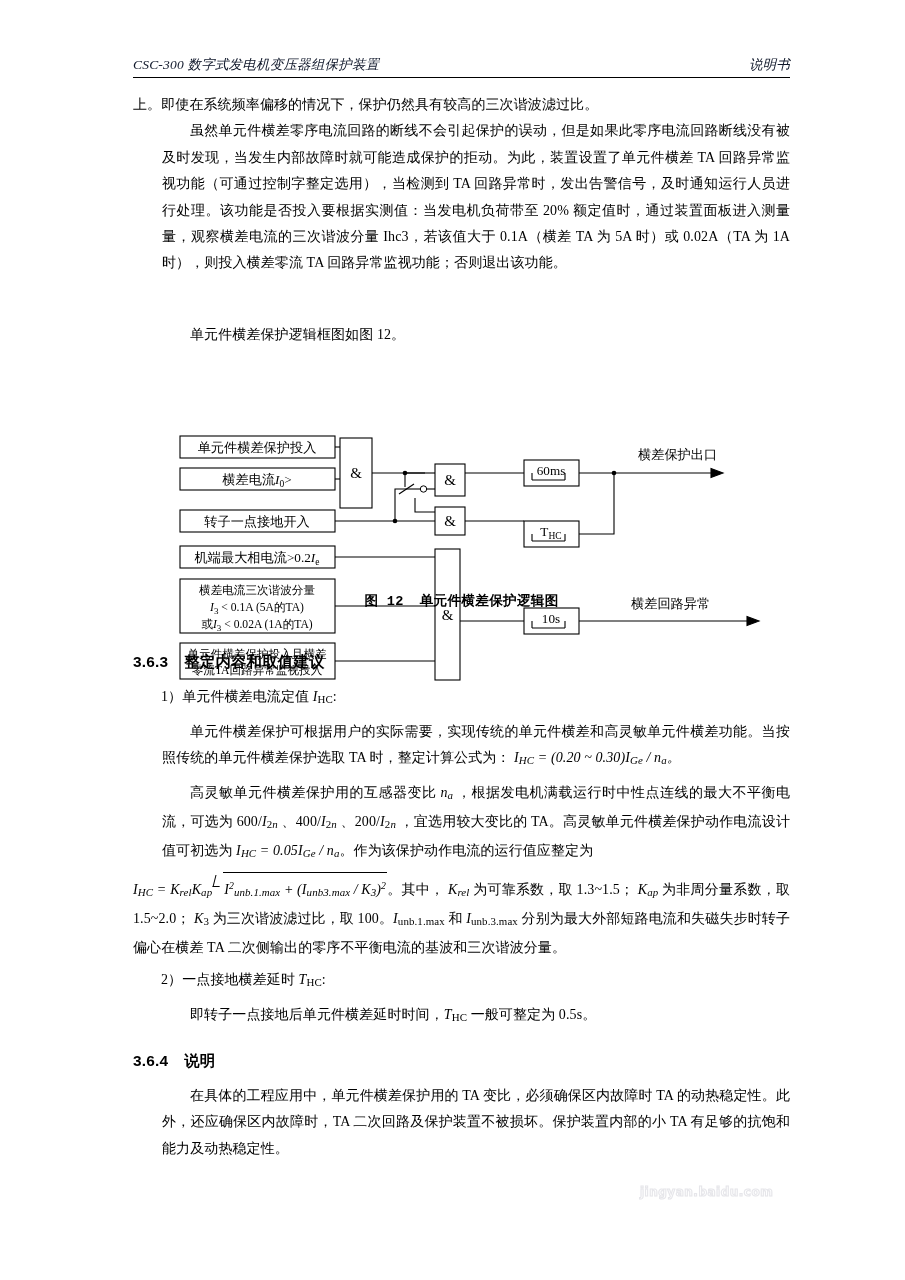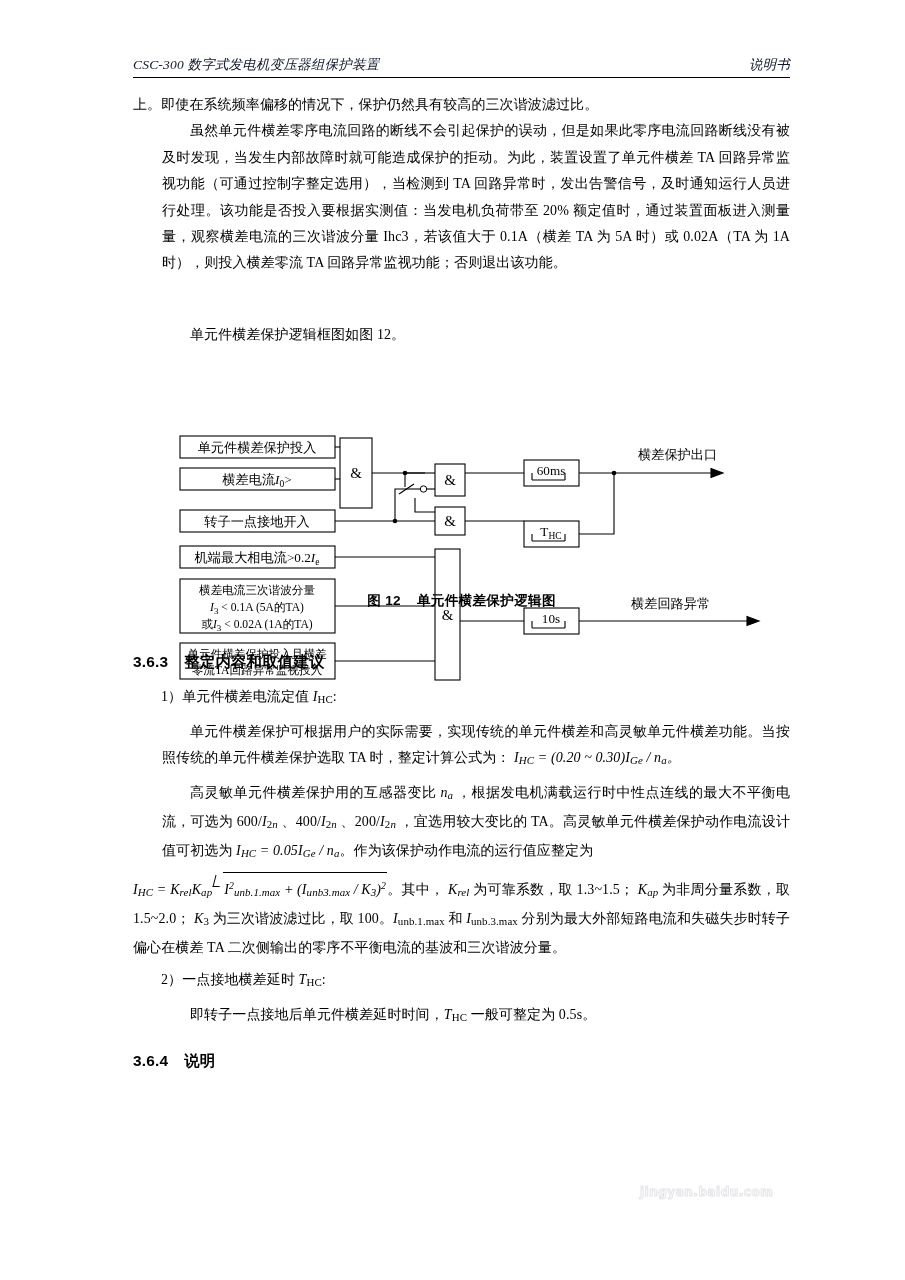--- a/index.html
+++ b/index.html
@@ -113,21 +113,21 @@
     width: 657px;
     height: 250px;
     margin-top: 44px;
   }
   .fig-caption {
     position: absolute;
     left: 133px;
     top: 592px;
     width: 657px;
     text-align: center;
-    font-family: Liberation Sans, sans-serif;
+    font-family: Liberation Mono, monospace;
     font-weight: bold;
     font-size: 13.6px;
     letter-spacing: 0.3px;
   }
   .fig-caption .gap { display:inline-block; width: 16px; }
 
   
   .page-number {
     position: absolute;
     left: 0;
@@ -351,20 +351,21 @@
       <span>即转子一点接地后单元件横差延时时间，</span><i class="m">T</i><span class="scap">HC</span> <span>一般可整定为 0.5s。</span>
     </p>
 
     <div class="sp-md"></div>
 
     <h3 class="heading">
       <span class="num">3.6.4</span><span>说明</span>
     </h3>
     <div class="sp-sm"></div>
 
+    <p class="body indent">在具体的工程应用中，单元件横差保护用的 TA 变比，必须确保区内故障时 TA 的动热稳定性。此外，还应确保区内故障时，TA 二次回路及保护装置不被损坏。保护装置内部的小 TA 有足够的抗饱和能力及动热稳定性。</p>
   </div>
 
 
   <div class="watermark">
     <div class="wm-sub">jingyan.baidu.com</div>
   </div>
 
 </div>
 
 </body></html>

